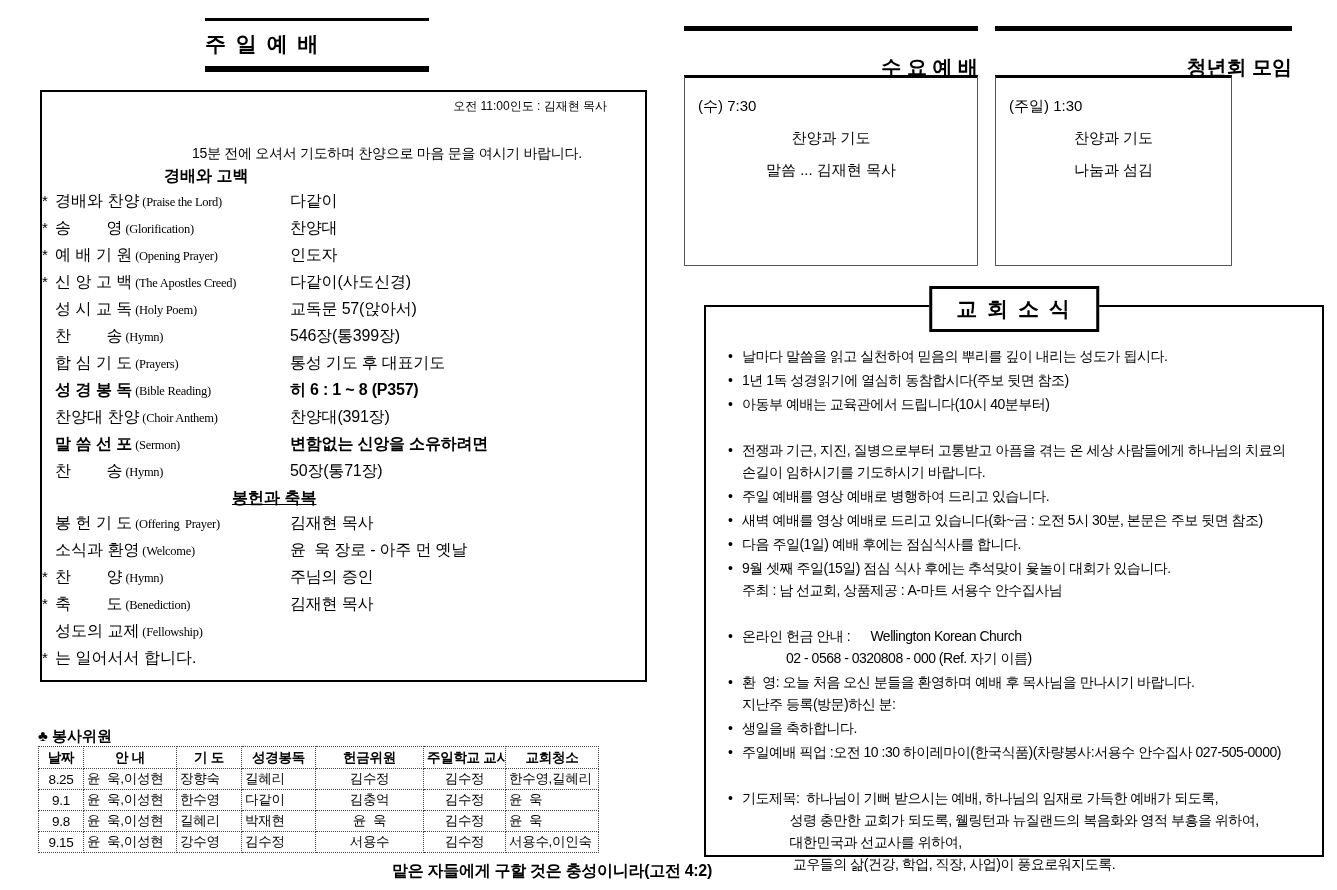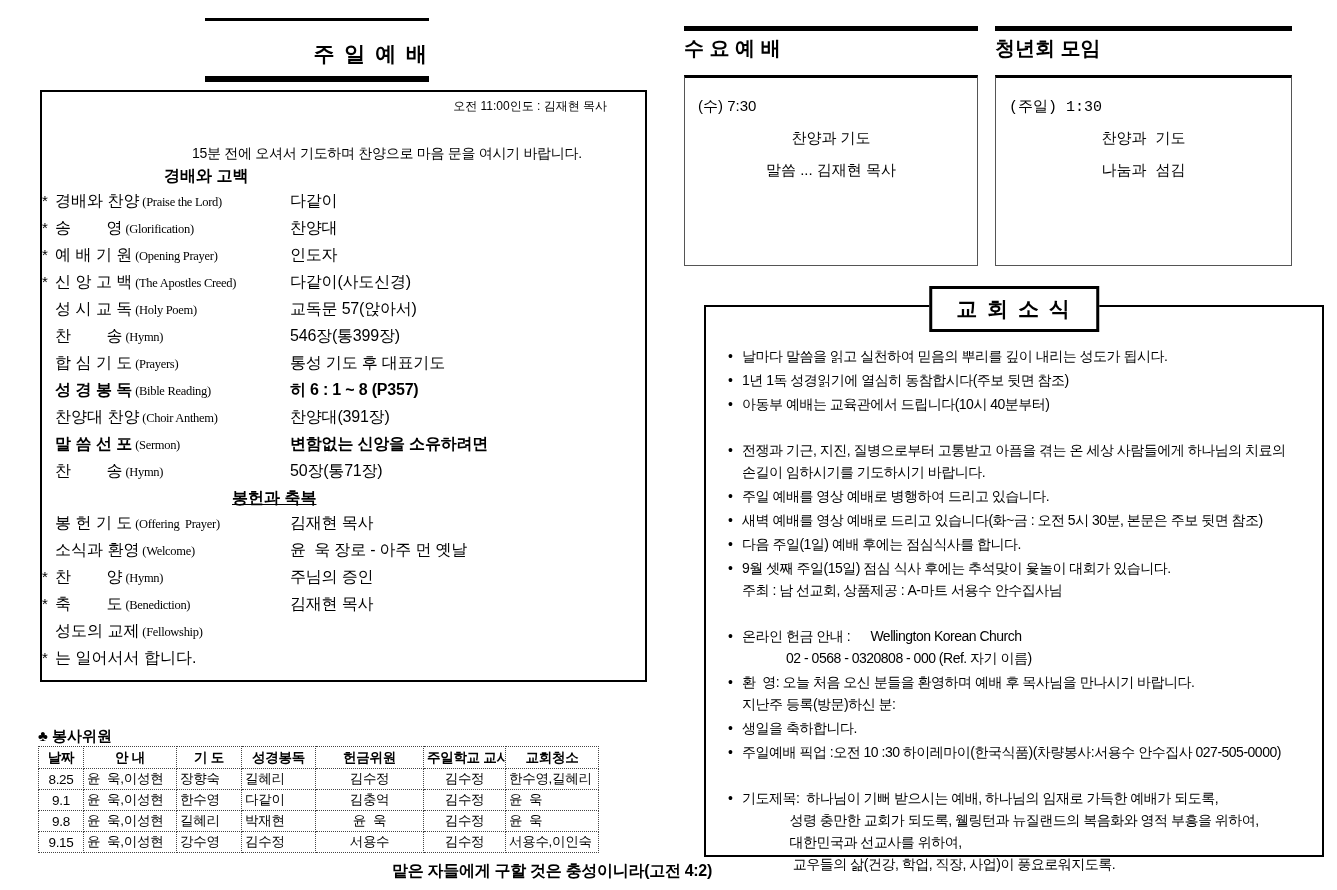--- a/index.html
+++ b/index.html
@@ -7,22 +7,22 @@
   body {
     position:relative; width:1337px; height:890px;
     font-family:"Liberation Sans","DejaVu Sans",sans-serif;
     color:#000; overflow:hidden;
   }
   .abs { position:absolute; }
 
   
   #sunday-title { left:205px; top:18px; width:224px; }
   #sunday-title .rule-thin { height:3px; background:#000; }
-  #sunday-title .title-text { font-size:21px; font-weight:bold; text-align:right;
-    padding:19px 0 8px; white-space:pre; letter-spacing:2px; }
+  #sunday-title .title-text { font-size:21px; font-weight:bold; text-align:left;
+    padding:9px 0 8px; white-space:pre; letter-spacing:2px; }
   #sunday-title .rule-thick { height:6px; background:#000; }
 
   
   #worship-box { left:40px; top:90px; width:607px; height:592px; border:2px solid #000; }
   .wb-head { display:flex; justify-content:flex-end; padding:6px 38px 0 17px; font-size:12px; }
   .wb-notice { margin:30px 0 0 150px; font-size:14px; letter-spacing:-0.3px; }
   #worship-rows { margin-top:0; }
   .w-row { display:grid; grid-template-columns:13px 235px 1fr; line-height:25px;
     font-size:16px; align-items:baseline; }
   .w-row.bold .w-kr, .w-row.bold .w-value { font-weight:bold; }
@@ -49,24 +49,24 @@
   #committee col:nth-child(3){width:65px;} #committee col:nth-child(4){width:74px;}
   #committee col:nth-child(5){width:108px;} #committee col:nth-child(6){width:82px;}
   #committee col:nth-child(7){width:93px;}
   .c-verse { font-weight:bold; font-size:16px; text-align:right; margin-top:8px; letter-spacing:-0.3px; }
 
   
   .mini-header { width:294px; }
   #wed-header { left:684px; top:26px; }
   #youth-header { left:995px; top:26px; width:297px; }
   .mini-rule { height:5px; background:#000; }
-  .mini-title { font-size:20px; font-weight:bold; text-align:left; padding-top:4px; white-space:pre; }
+  .mini-title { font-size:20px; font-weight:bold; text-align:right; padding-top:23px; white-space:pre; }
   .mini-box { border:1px solid #555; border-top:3px solid #000; }
   #wed-box { left:684px; top:75px; width:294px; height:191px; }
-  #youth-box { left:995px; top:75px; width:297px; height:191px;font-family:Liberation Mono, monospace; }
+  #youth-box { left:995px; top:75px; width:237px; height:191px; }
   .box-time { padding:19px 0 0 13px; font-size:15px; }
   .box-line { text-align:center; margin-top:13px; font-size:15px; white-space:pre; }
 
   
   #news-box { left:704px; top:305px; width:620px; height:552px; border:2px solid #000; }
   #news-title { position:absolute; top:-21px; left:50%; transform:translateX(-50%);
     background:#fff; border:3px solid #000; padding:6px 24px; font-size:21px;
     font-weight:bold; white-space:pre; letter-spacing:2px; }
   #news-items { padding:38px 4px 4px 22px; }
   .news-item { display:flex; font-size:14px; line-height:22px; margin-bottom:2px; letter-spacing:-0.5px; }

